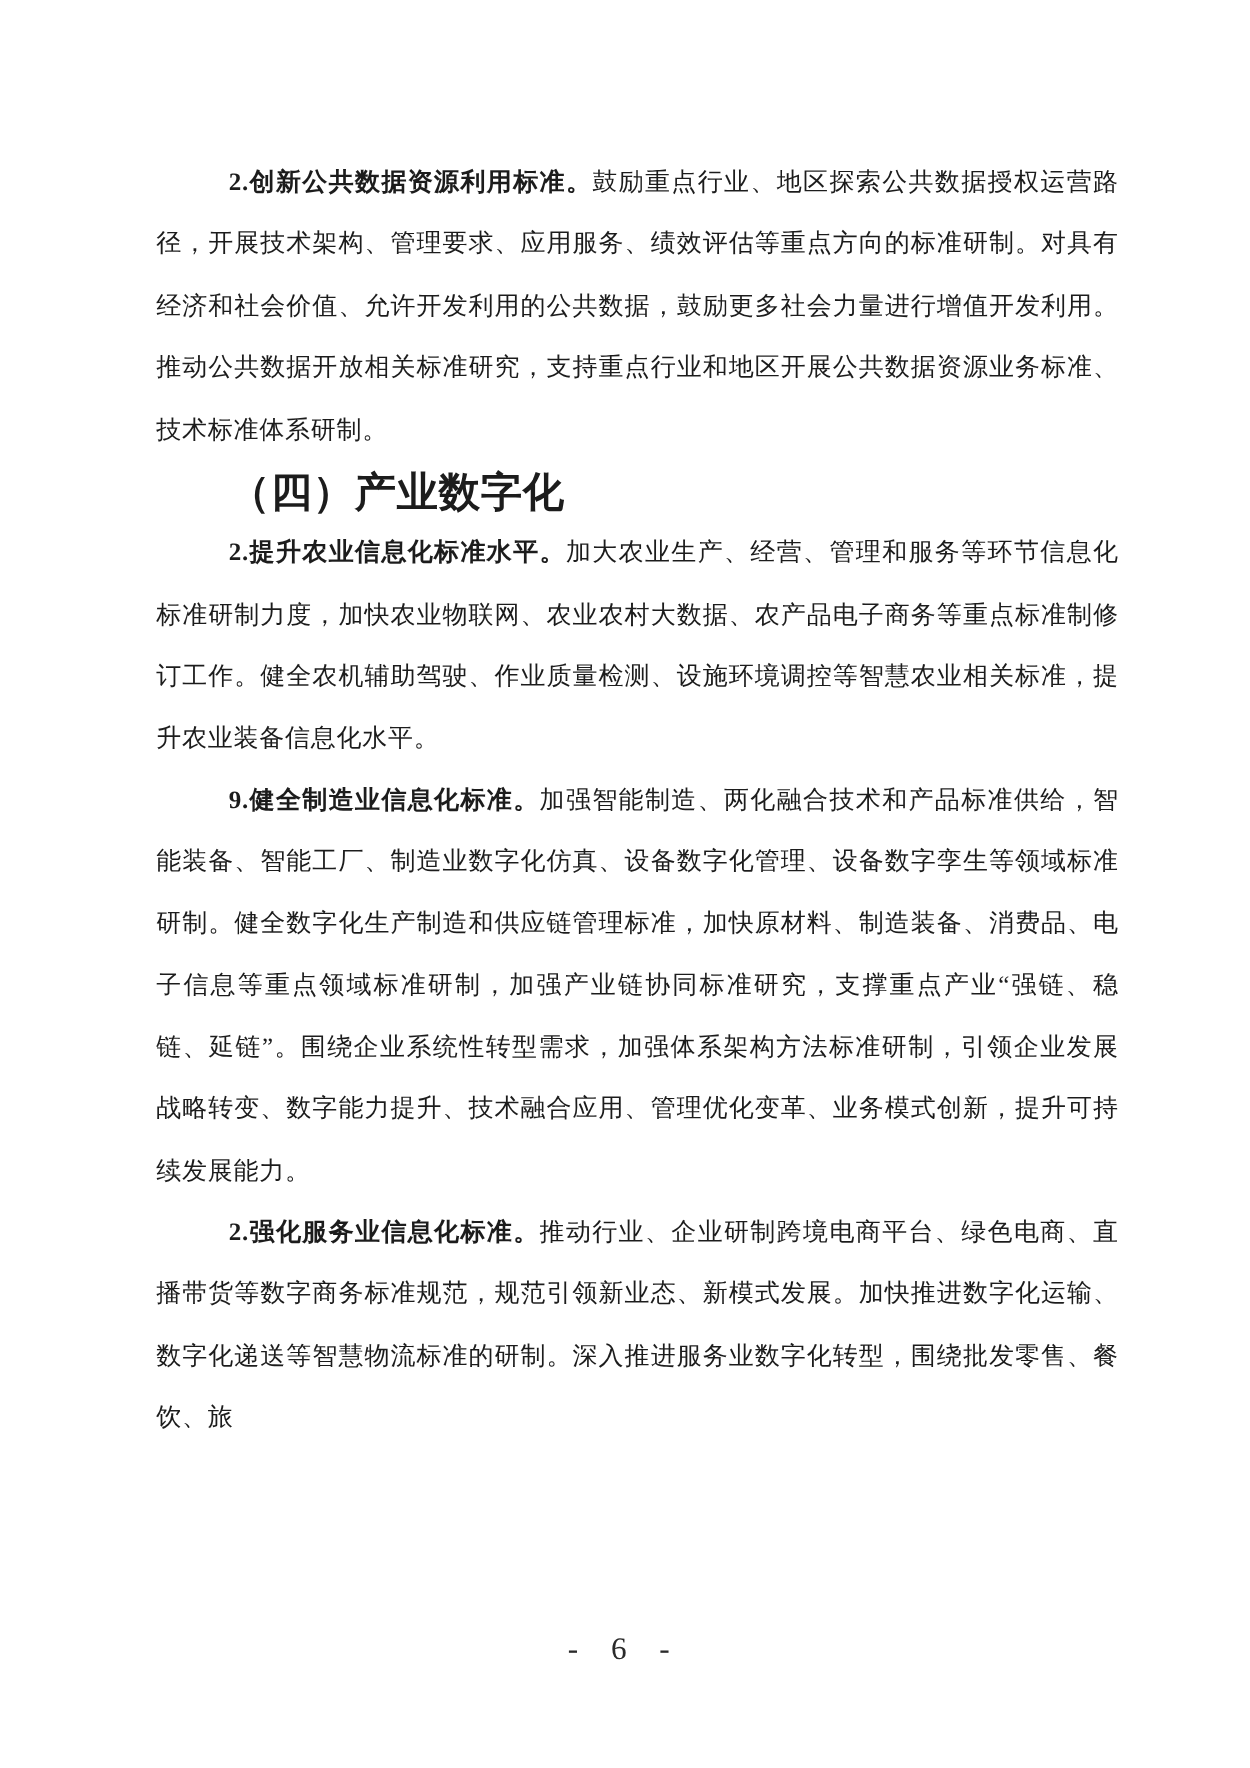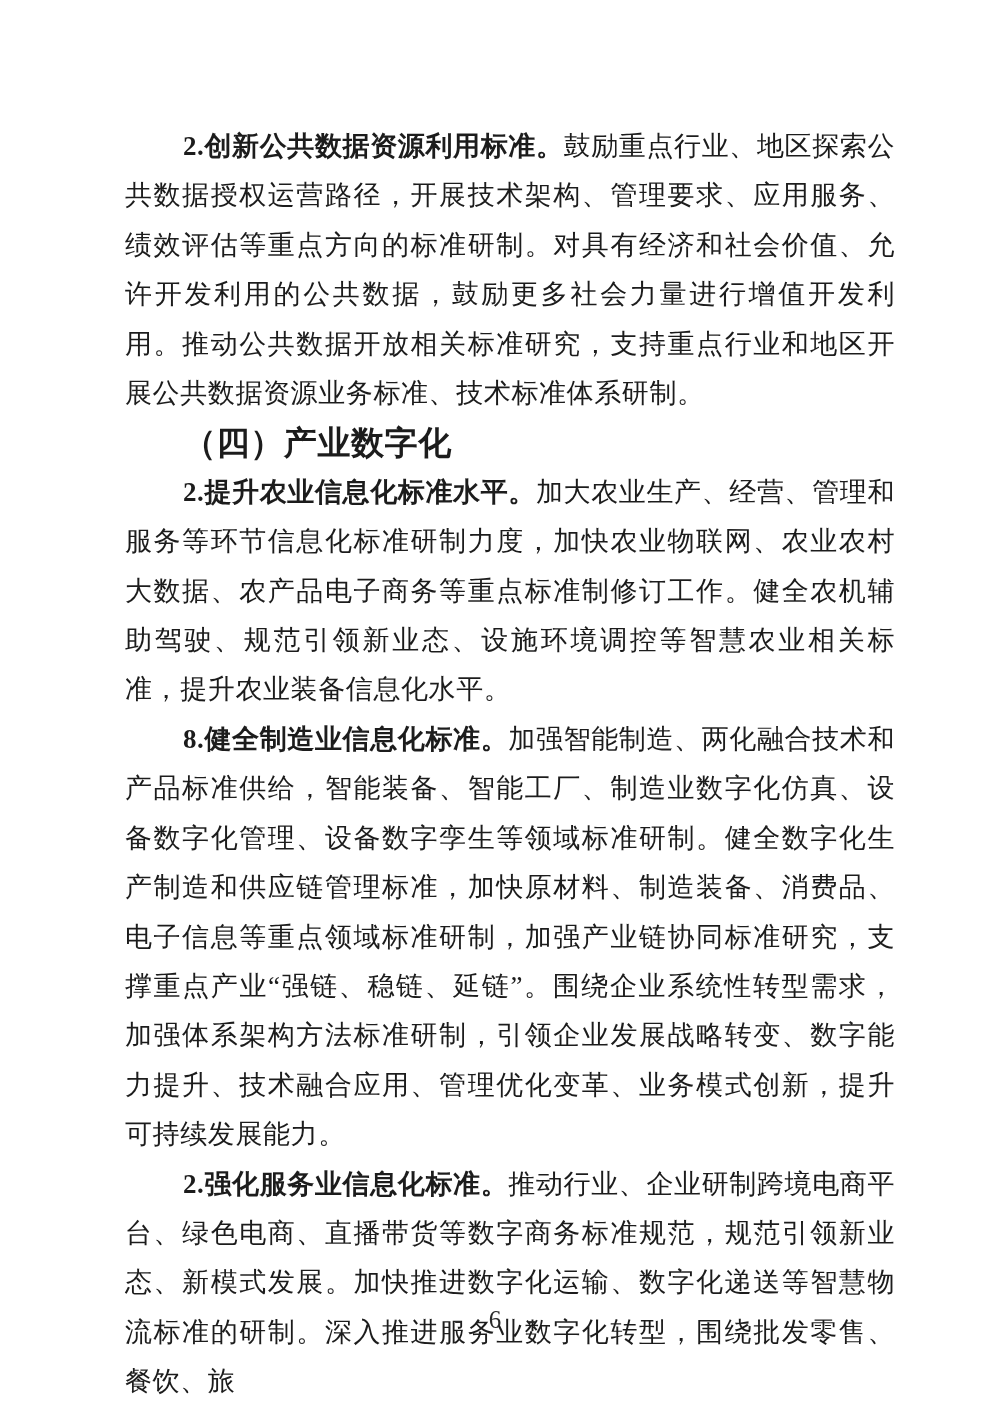--- a/index.html
+++ b/index.html
@@ -21,21 +21,21 @@
     background: #ffffff;
   }
   .content {
     position: absolute;
     left: 125px;
     top: 122px;
     width: 770px;
   }
   .para {
     margin: 0;
-    font-size: 27px;
+    font-size: 20px;
     line-height: 49.4px;
     letter-spacing: 0.6px;
     text-align: justify;
     text-justify: inter-character;
     text-indent: 58px;
     font-weight: 400;
   }
   .para .lead {
     font-weight: 700;
   }
@@ -64,23 +64,23 @@
 </head>
 <body>
 
 <div class="page">
   <main class="content">
 
     <p class="para"><span class="lead">2.创新公共数据资源利用标准。</span><span>鼓励重点行业、地区探索公共数据授权运营路径，开展技术架构、管理要求、应用服务、绩效评估等重点方向的标准研制。对具有经济和社会价值、允许开发利用的公共数据，鼓励更多社会力量进行增值开发利用。推动公共数据开放相关标准研究，支持重点行业和地区开展公共数据资源业务标准、技术标准体系研制。</span></p>
 
     <h2 class="section-heading">（四）产业数字化</h2>
 
-    <p class="para"><span class="lead">2.提升农业信息化标准水平。</span><span>加大农业生产、经营、管理和服务等环节信息化标准研制力度，加快农业物联网、农业农村大数据、农产品电子商务等重点标准制修订工作。健全农机辅助驾驶、规范引领新业态、设施环境调控等智慧农业相关标准，提升农业装备信息化水平。</span></p>
+    <p class="para"><span class="lead">2.提升农业信息化标准水平。</span><span>加大农业生产、经营、管理和服务等环节信息化标准研制力度，加快农业物联网、农业农村大数据、农产品电子商务等重点标准制修订工作。健全农机辅助驾驶、作业质量检测、设施环境调控等智慧农业相关标准，提升农业装备信息化水平。</span></p>
 
-    <p class="para"><span class="lead">8.健全制造业信息化标准。</span><span>加强智能制造、两化融合技术和产品标准供给，智能装备、智能工厂、制造业数字化仿真、设备数字化管理、设备数字孪生等领域标准研制。健全数字化生产制造和供应链管理标准，加快原材料、制造装备、消费品、电子信息等重点领域标准研制，加强产业链协同标准研究，支撑重点产业“强链、稳链、延链”。围绕企业系统性转型需求，加强体系架构方法标准研制，引领企业发展战略转变、数字能力提升、技术融合应用、管理优化变革、业务模式创新，提升可持续发展能力。</span></p>
+    <p class="para"><span class="lead">9.健全制造业信息化标准。</span><span>加强智能制造、两化融合技术和产品标准供给，智能装备、智能工厂、制造业数字化仿真、设备数字化管理、设备数字孪生等领域标准研制。健全数字化生产制造和供应链管理标准，加快原材料、制造装备、消费品、电子信息等重点领域标准研制，加强产业链协同标准研究，支撑重点产业“强链、稳链、延链”。围绕企业系统性转型需求，加强体系架构方法标准研制，引领企业发展战略转变、数字能力提升、技术融合应用、管理优化变革、业务模式创新，提升可持续发展能力。</span></p>
 
     <p class="para"><span class="lead">2.强化服务业信息化标准。</span><span>推动行业、企业研制跨境电商平台、绿色电商、直播带货等数字商务标准规范，规范引领新业态、新模式发展。加快推进数字化运输、数字化递送等智慧物流标准的研制。深入推进服务业数字化转型，围绕批发零售、餐饮、旅</span></p>
 
   </main>
 
   <footer class="page-footer">
     <span class="page-number">- 6 -</span>
   </footer>
 </div>
 

